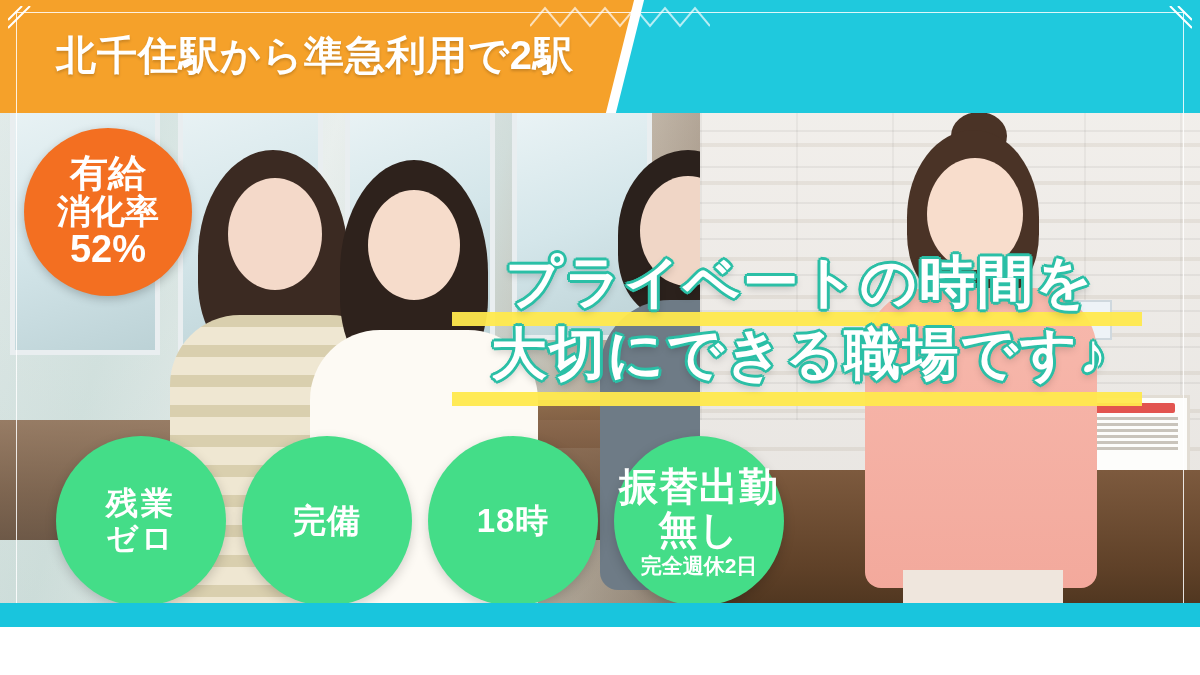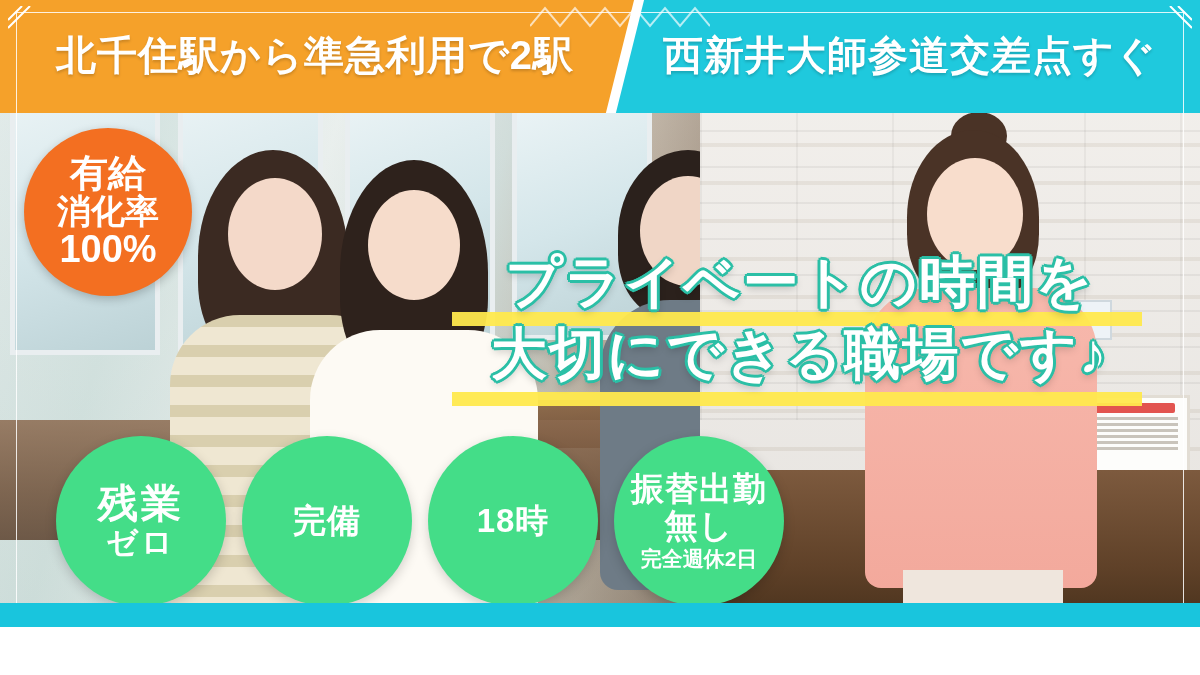--- a/index.html
+++ b/index.html
@@ -215,24 +215,24 @@
   }
   .gcircle {
     width: 170px; height: 170px; border-radius: 50%;
     background: #44dd88;
     display: flex; flex-direction: column;
     align-items: center; justify-content: center;
     color: #ffffff; font-weight: bold; text-align: center;
     line-height: 1.12;
     box-shadow: 0 4px 12px rgba(0,0,0,.18);
   }
-  .gcircle .t1 { font-size: 40px; letter-spacing: 3px; }
+  .gcircle .t1 { font-size: 32px; letter-spacing: 3px; }
   .gcircle .t2 { font-size: 31px; letter-spacing: 3px; }
   .gcircle .t3 { font-size: 21px; letter-spacing: 0px; margin-top: 2px; }
-  .gcircle.small .t1, .gcircle.small .t2 { font-size: 33px; letter-spacing: 1px; }
+  .gcircle.small .t1, .gcircle.small .t2 { font-size: 39px; letter-spacing: 1px; }
   .gcircle.mid  .t1, .gcircle.mid .t2  { font-size: 33px; letter-spacing: 1px; }
 
   
   .bottom-strip {
     position: absolute; left: 0; bottom: 48px; width: 1200px; height: 24px;
     background: #19c5dd;
   }
   .bottom-white {
     position: absolute; left: 0; bottom: 0; width: 1200px; height: 48px;
     background: #ffffff;
@@ -295,41 +295,40 @@
   <div class="top-banner">
     <div class="band-orange"></div>
     <div class="band-white-gap"></div>
     <div class="band-cyan"></div>
 
     <svg class="zigzag" viewBox="0 0 180 26">
       <polyline points="0,22 15,4 30,22 45,4 60,22 75,4 90,22 105,4 120,22 135,4 150,22 165,4 180,22" fill="none" stroke="#ffffff" stroke-width="2" opacity="0.9"></polyline>
     </svg>
 
     <div class="banner-text left">北千住駅から準急利用で2駅</div>
-    <div class="banner-text right">西新井大師参道交差点すぐ</div>
   </div>
 
   <div class="frame-line"></div>
   <svg class="corner c-tl" viewBox="0 0 34 34">
     <path d="M0,14 L14,0 M0,22 L22,0" stroke="#ffffff" stroke-width="2" fill="none"></path>
   </svg>
   <svg class="corner c-tr" viewBox="0 0 34 34">
     <path d="M34,14 L20,0 M34,22 L12,0" stroke="#ffffff" stroke-width="2" fill="none"></path>
   </svg>
   <svg class="corner c-bl" viewBox="0 0 34 34">
     <path d="M0,20 L14,34 M0,12 L22,34" stroke="#ffffff" stroke-width="2" fill="none"></path>
   </svg>
   <svg class="corner c-br" viewBox="0 0 34 34">
     <path d="M34,20 L20,34 M34,12 L12,34" stroke="#ffffff" stroke-width="2" fill="none"></path>
   </svg>
 
   <div class="badge-circle">
     <div class="l1">有給</div>
     <div class="l2">消化率</div>
-    <div class="l3">100%</div>
+    <div class="l3">52%</div>
   </div>
 
   <div class="hl-underline hl-u1"></div>
   <div class="hl-underline hl-u2"></div>
   <div class="headline">
     <div class="row"><span class="hl">プライベートの時間を</span></div>
     <div class="row"><span class="hl">大切にできる職場です♪</span></div>
   </div>
 
   <div class="circles">

